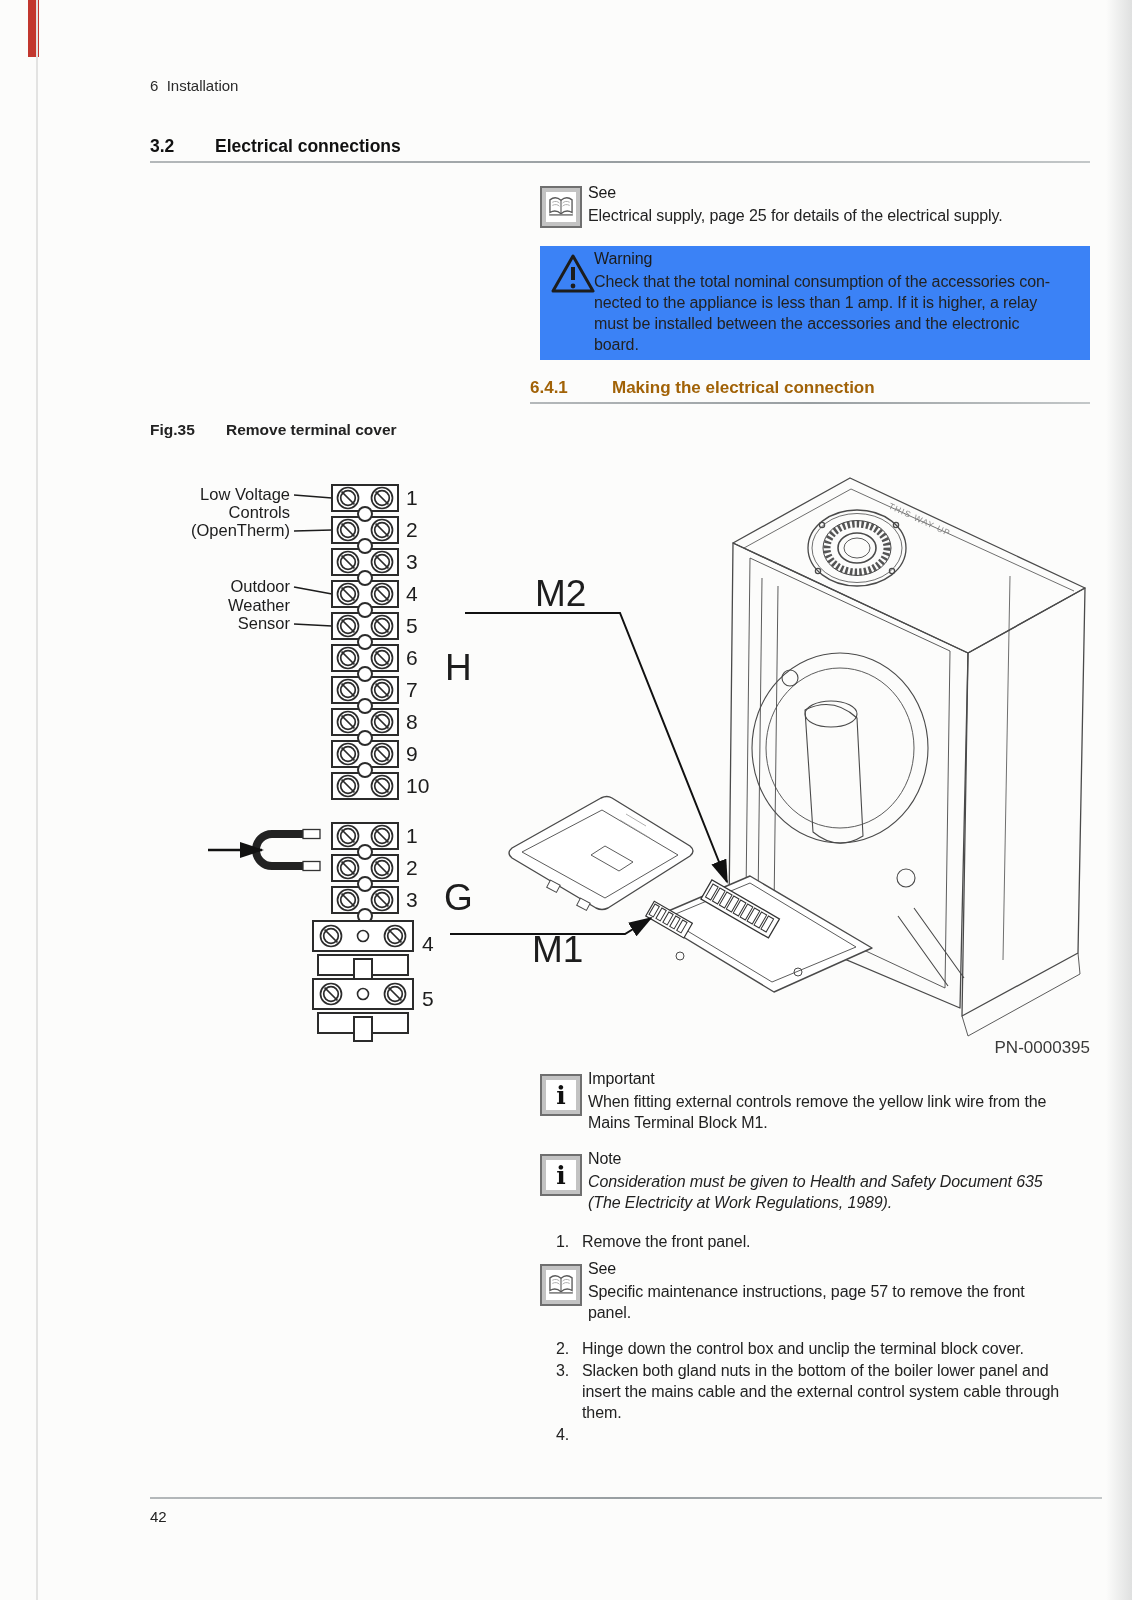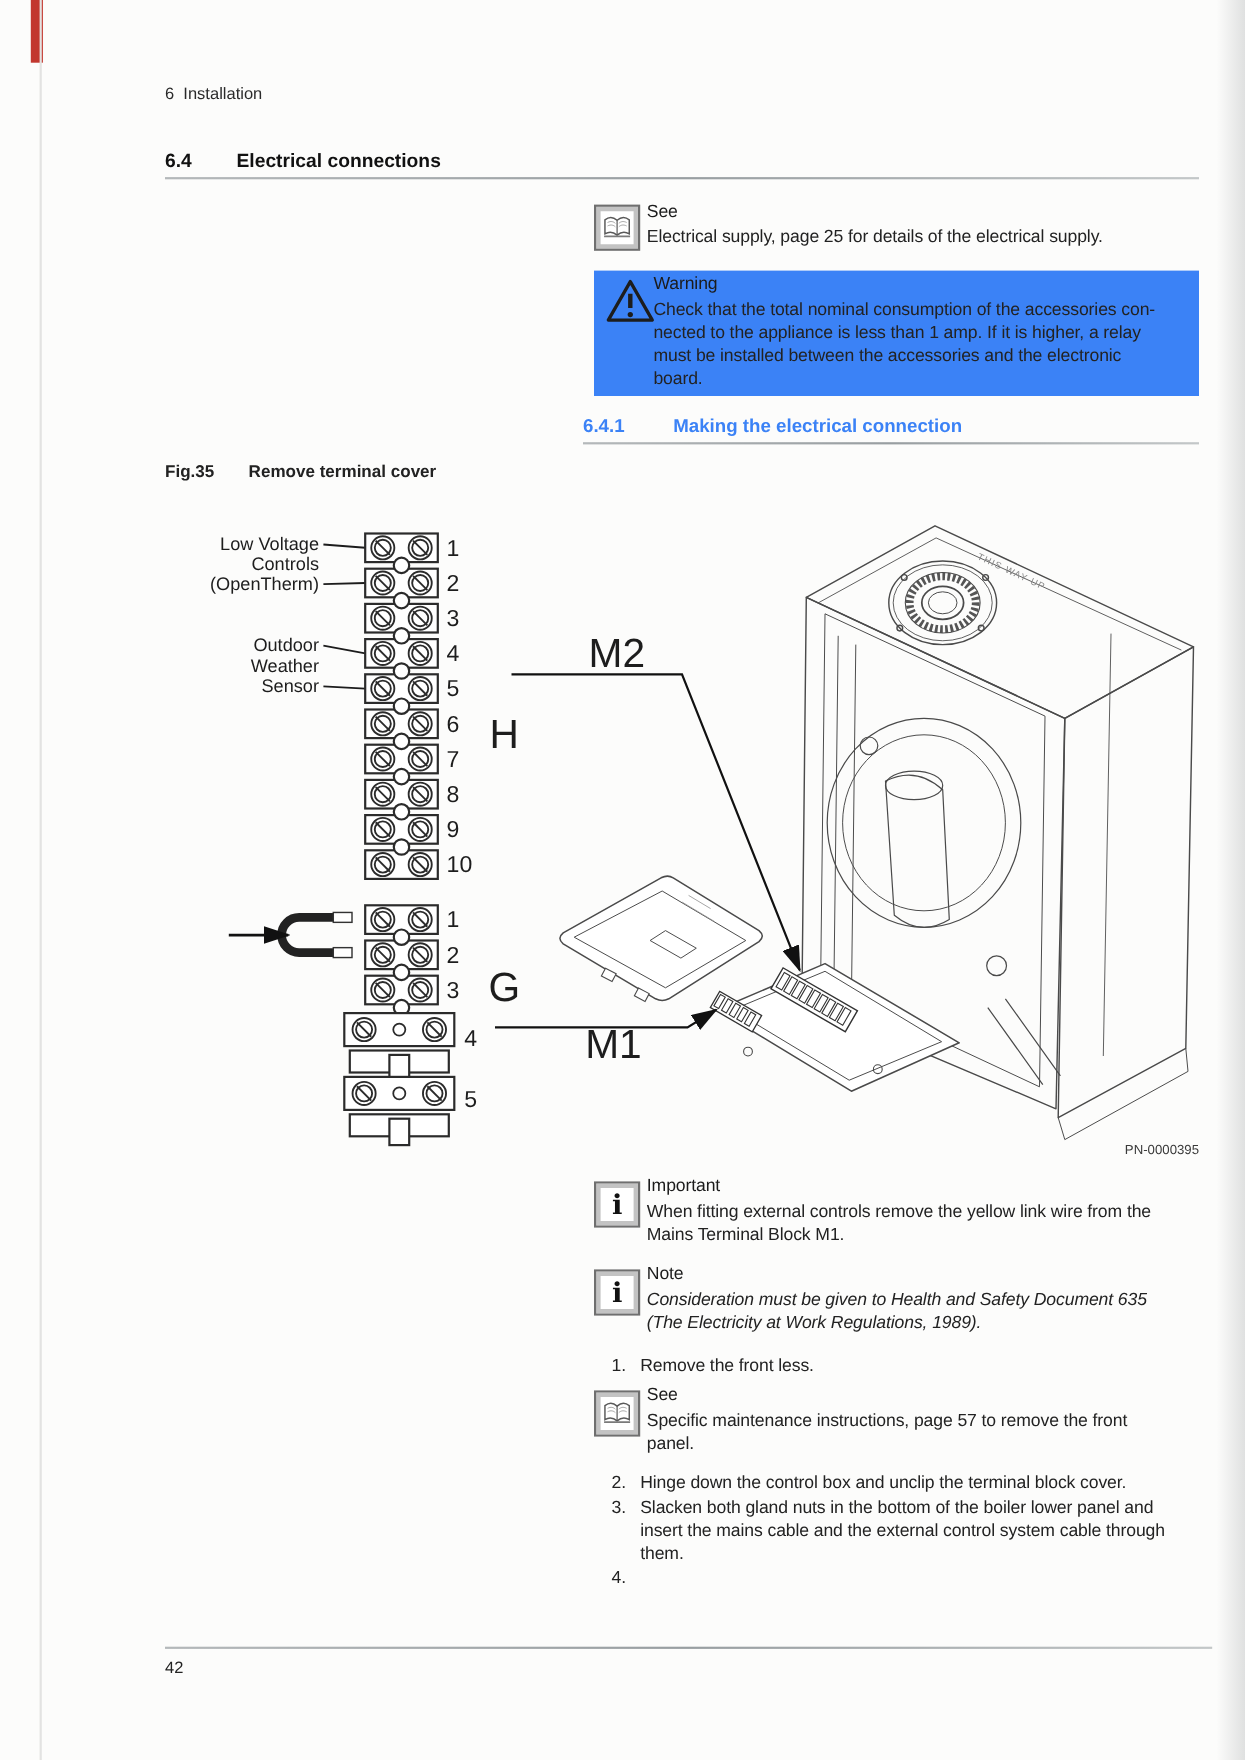--- a/index.html
+++ b/index.html
@@ -4,23 +4,23 @@
 <style>
   html,body{margin:0;padding:0;}
   body{width:1132px;height:1600px;background:#ffffff;}
   .page{position:relative;width:1132px;height:1600px;background:#fcfcfb;overflow:hidden;
         font-family:"Liberation Sans",sans-serif;color:#1e1e1e;}
   .t{position:absolute;}
   .body{font-size:16px;line-height:21px;letter-spacing:-0.1px;white-space:pre;color:#222;}
   .boxtitle{font-size:16px;letter-spacing:-0.1px;color:#1b1b1b;}
   .crumb{font-size:15px;color:#2a2a2a;}
   .h1{font-size:17.5px;font-weight:bold;color:#111;}
-  .h2{font-size:17px;font-weight:bold;color:#3b82f6;}
+  .h2{font-size:17px;font-weight:bold;color:#a16207;}
   .figcap{font-size:15.5px;color:#222;font-weight:bold;}
-  .pn{font-size:12px;color:#3a3a3a;}
+  .pn{font-size:17px;color:#3a3a3a;}
   .pagenum{font-size:15px;color:#222;}
   .rule{position:absolute;height:2px;background:linear-gradient(to right,#b4b8ba,#989ea1,#c3c7c8);}
   .rule-thin{height:1.5px;}
   .warnbox{position:absolute;left:540px;top:246px;width:550px;height:114px;background:#3b82f6;}
   .iconbox{position:absolute;width:42px;height:42px;background:#fff;border:2px solid #6f6f6f;
            box-shadow:inset 0 0 0 4px #c3c3c3;display:flex;align-items:center;justify-content:center;box-sizing:border-box;}
   .iglyph{font-family:"DejaVu Serif",serif;font-weight:700;font-size:25px;line-height:1;color:#111;}
   .warnicon{position:absolute;width:46px;height:42px;}
   .edge-mark{position:absolute;left:28px;top:0;width:11px;height:57px;background:#c2372e;}
   .page-edge{position:absolute;left:36px;top:0;width:1.5px;height:1600px;background:#e3e3e2;}
@@ -38,21 +38,21 @@
 <div class="page">
 
   <div class="edge-mark"></div>
   <div class="page-edge"></div>
   <div class="right-shade"></div>
 
   <div class="t crumb" style="left:150px;top:77px;">
     <span>6</span>&nbsp;&nbsp;<span>Installation</span>
   </div>
 
-  <div class="t h1" style="left:150px;top:136px;">6.4</div>
+  <div class="t h1" style="left:150px;top:136px;">3.2</div>
   <div class="t h1" style="left:215px;top:136px;">Electrical connections</div>
   <div class="rule rule-thin" style="left:150px;top:161px;width:940px;"></div>
 
   <div class="iconbox" style="left:540px;top:186px;">
     <svg width="30" height="28" viewBox="0 0 38 32">
       <path d="M5,7 C10,3 15,4 19,7.5 C23,4 28,3 33,7 V23 C28,20 23,21 19,24.5 C15,21 10,20 5,23 Z" fill="#ffffff" stroke="#5a5a5a" stroke-width="1.7"></path>
       <line x1="19" y1="7.5" x2="19" y2="24.5" stroke="#5a5a5a" stroke-width="1.4"></line>
       <path d="M8,10 C12,8 15,9 17,11 M8,14 C12,12 15,13 17,15 M21,11 C23,9 26,8 30,10 M21,15 C23,13 26,12 30,14" fill="none" stroke="#9a9a9a" stroke-width="1"></path>
       <path d="M4,26 H34" stroke="#7a7a7a" stroke-width="2"></path>
     </svg>
@@ -272,21 +272,21 @@
 Mains Terminal Block M1.</div>
 
   <div class="iconbox" style="left:540px;top:1154px;">
     <span class="iglyph">i</span>
   </div>
   <div class="t boxtitle" style="left:588px;top:1150px;">Note</div>
   <div class="t body" style="left:588px;top:1171px;font-style:italic;">Consideration must be given to Health and Safety Document 635
 (The Electricity at Work Regulations, 1989).</div>
 
   <div class="t body" style="left:556px;top:1231px;">1.</div>
-  <div class="t body" style="left:582px;top:1231px;">Remove the front less.</div>
+  <div class="t body" style="left:582px;top:1231px;">Remove the front panel.</div>
 
   <div class="iconbox" style="left:540px;top:1264px;">
     <svg width="30" height="28" viewBox="0 0 38 32">
       <path d="M5,7 C10,3 15,4 19,7.5 C23,4 28,3 33,7 V23 C28,20 23,21 19,24.5 C15,21 10,20 5,23 Z" fill="#ffffff" stroke="#5a5a5a" stroke-width="1.7"></path>
       <line x1="19" y1="7.5" x2="19" y2="24.5" stroke="#5a5a5a" stroke-width="1.4"></line>
       <path d="M8,10 C12,8 15,9 17,11 M8,14 C12,12 15,13 17,15 M21,11 C23,9 26,8 30,10 M21,15 C23,13 26,12 30,14" fill="none" stroke="#9a9a9a" stroke-width="1"></path>
       <path d="M4,26 H34" stroke="#7a7a7a" stroke-width="2"></path>
     </svg>
   </div>
   <div class="t boxtitle" style="left:588px;top:1260px;">See</div>

